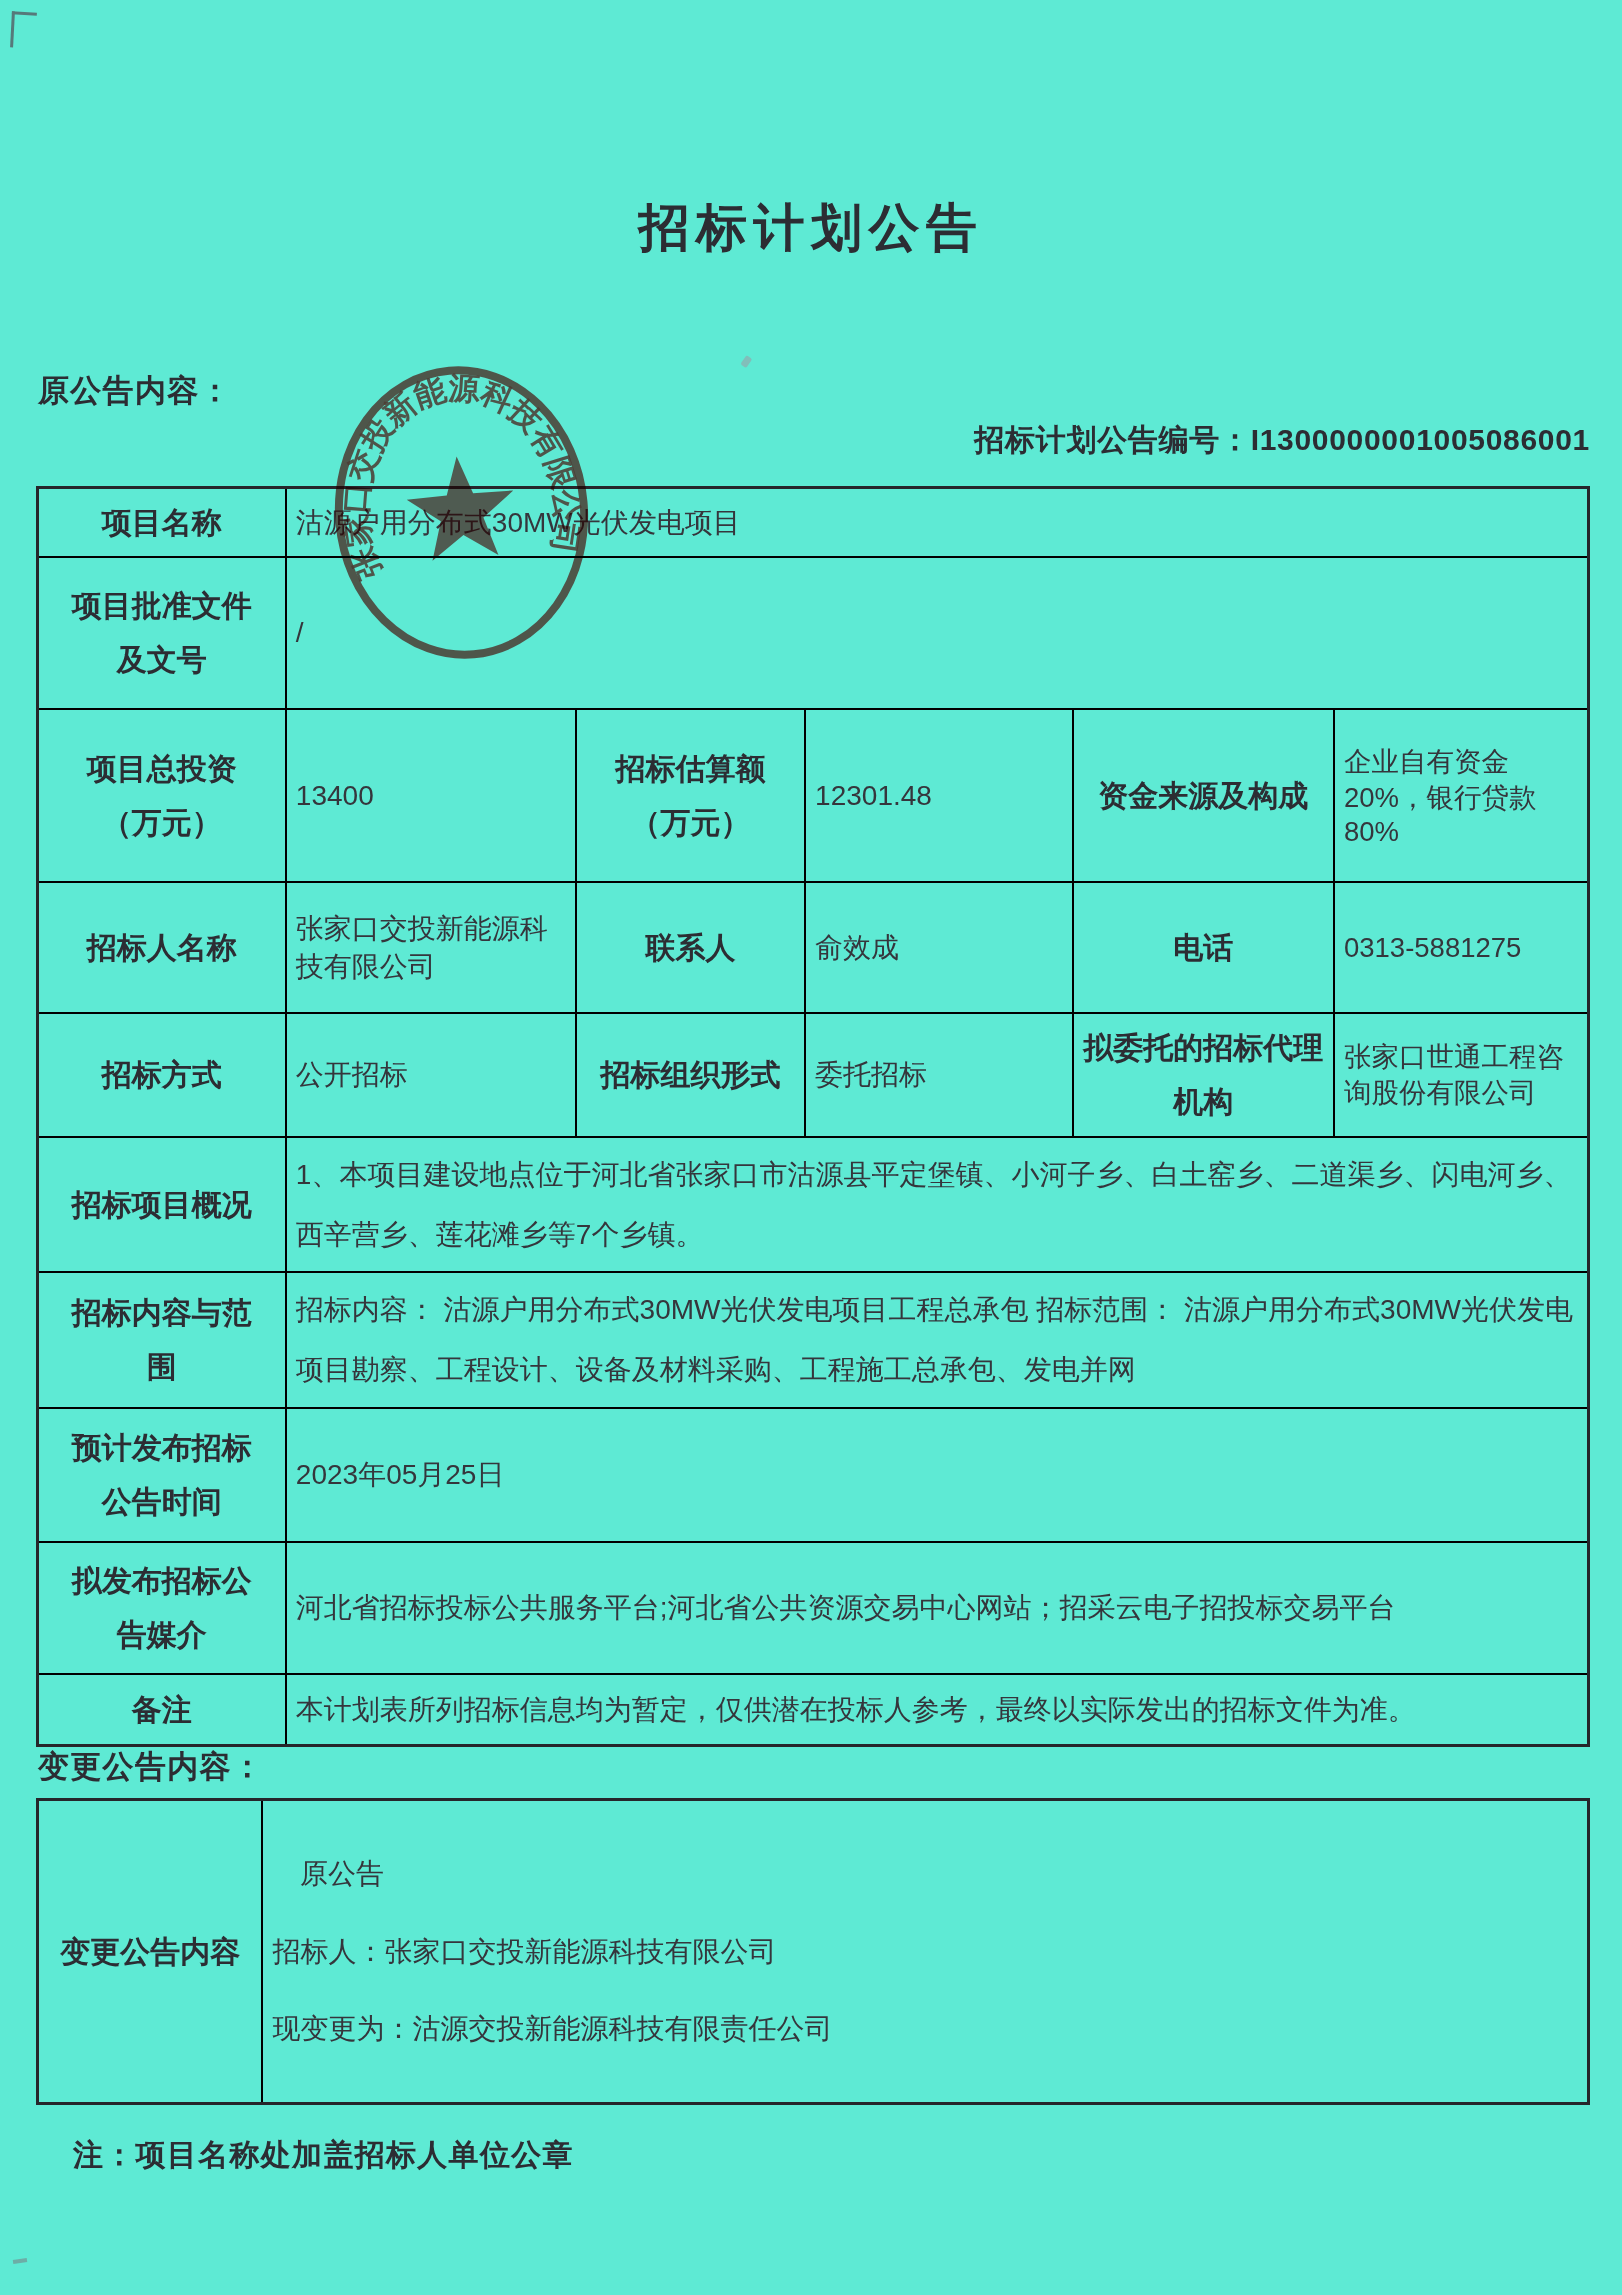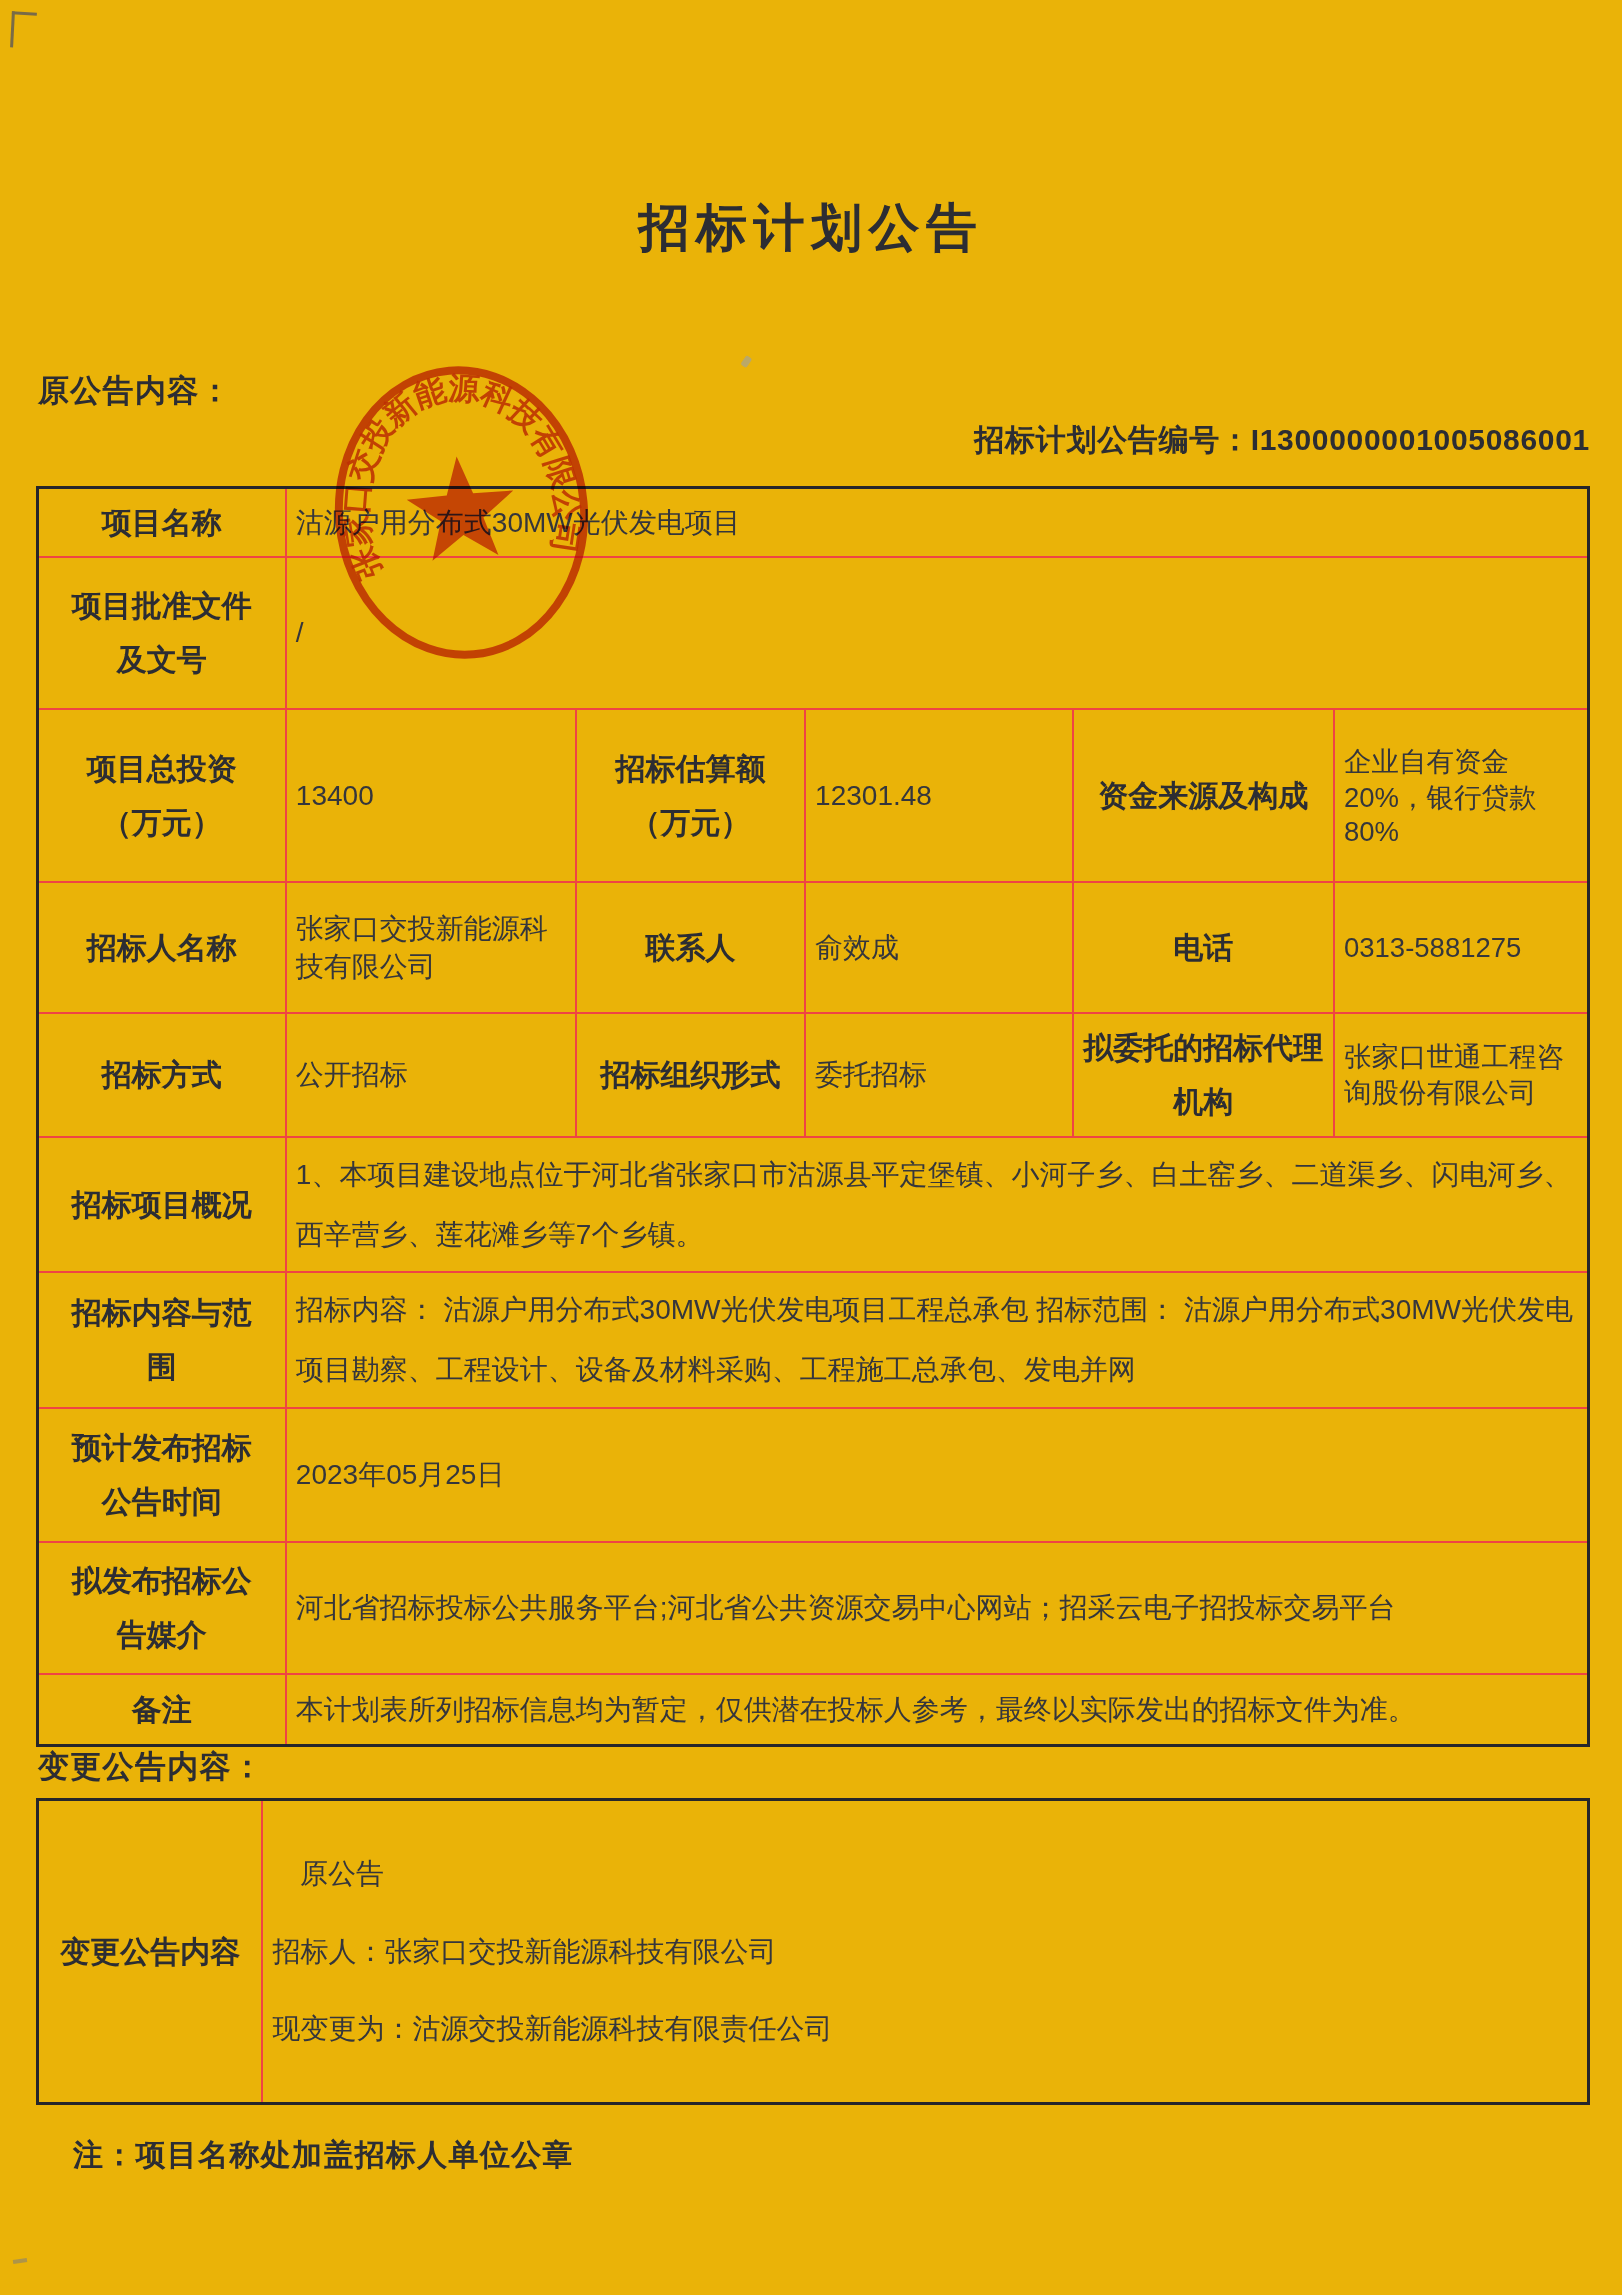--- a/index.html
+++ b/index.html
@@ -1,19 +1,19 @@
 <!DOCTYPE html>
 <html style="font-size:10.5px"><head>
 <meta charset="utf-8">
 <style>
   html,body{margin:0;padding:0;background:#d8dadd;}
   .page{
     position:relative;
     width:1622px;height:2295px;
-    background:#eab308;
+    background:#5eead4;
     overflow:hidden;
     font-family:"Liberation Sans","DejaVu Sans",sans-serif;
     color:#33343a;
   }
   
   .corner-mark{
     position:absolute;left:10.5px;top:11.8px;width:22px;height:33px;
     border-left:3.9px solid #54545c;border-top:3.3px solid #54545c;
     opacity:.75;transform:rotate(3deg);
   }
@@ -42,21 +42,21 @@
     letter-spacing:0.7px;
   }
   table.doc{
     position:absolute;left:36px;
     border-collapse:collapse;table-layout:fixed;width:1554px;
     border:3.3px solid #26262b;
   }
   .t1{top:486px;}
   .t2{top:1798px;}
   table.doc td{
-    border:2px solid #ef4444;
+    border:2px solid #000000;
     vertical-align:middle;
     padding:6.5px 9.2px;
     overflow:hidden;
   }
   td.lb{text-align:center;font-weight:700;font-size:30px;color:#2c2d33;}
   td.vl{font-size:28px;text-align:left;padding-left:33px;padding-right:26px;color:#35363c;}
   td.c6{font-size:27.5px;padding-left:25px;padding-right:7.9px;}
   span.w6{display:inline-block;max-width:6.15em;line-height:1.8;}
   span.w7{display:inline-block;max-width:7.15em;line-height:1.8;}
   span.w8{display:inline-block;max-width:8.15em;line-height:1.8;}

